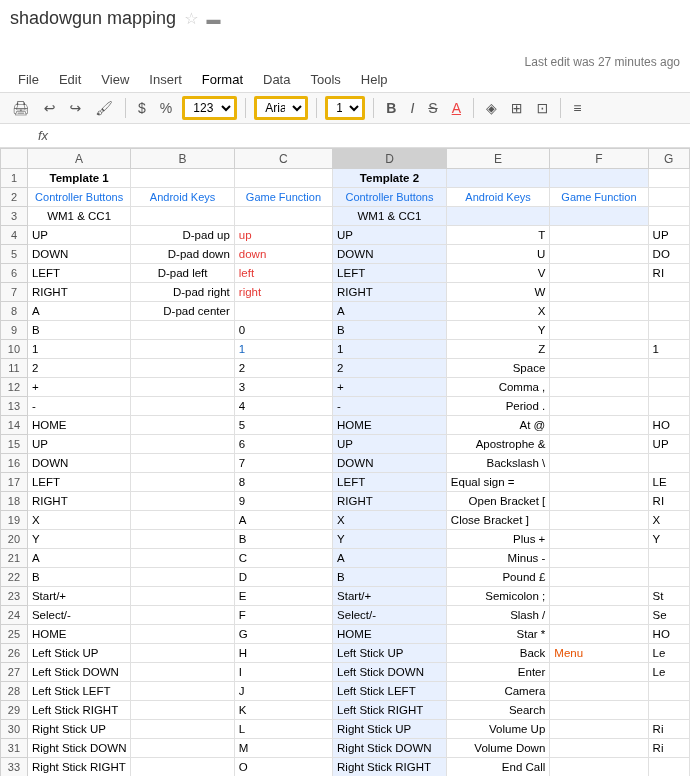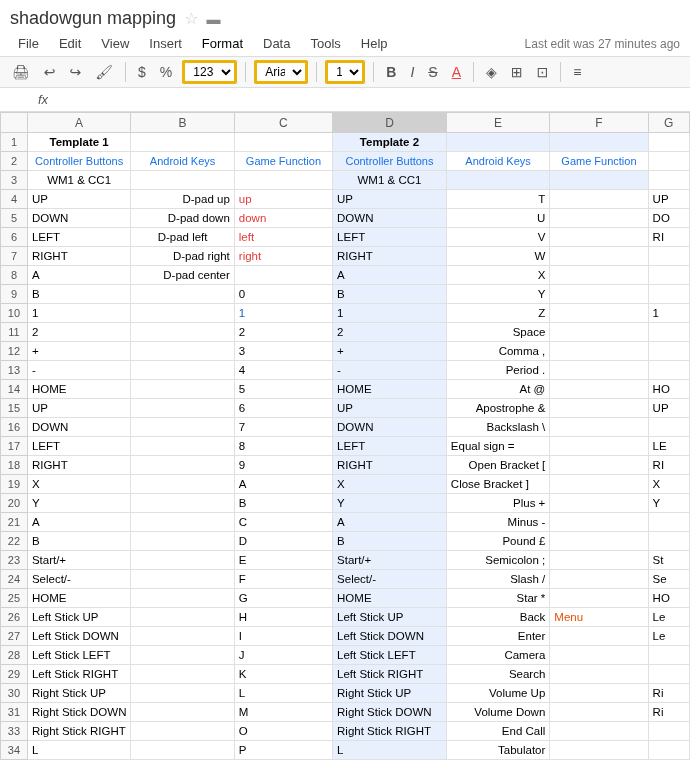--- a/index.html
+++ b/index.html
@@ -6,21 +6,21 @@
     body { font-family: Arial, sans-serif; font-size: 13px; background: #fff; color: #000; width: 690px; overflow-x: hidden; }
 
     
     #title-bar { display: flex; align-items: center; padding: 8px 10px 2px 10px; gap: 8px; }
     #title-bar .title { font-size: 18px; color: #333; }
     #title-bar .star { color: #ccc; font-size: 16px; cursor: pointer; }
     #title-bar .folder-icon { color: #888; font-size: 14px; }
 
     
     #menu-bar { display: flex; align-items: center; padding: 2px 10px; gap: 4px; font-size: 13px; }
-    .menu-item { padding: 3px 8px; cursor: pointer; color: #444; border-radius: 3px; }
+    .menu-item { padding: 3px 8px; cursor: pointer; color: #444; border-radius: 3px; margin-top: 36px; }
     .menu-item.format-active { color: #000; font-weight: normal; }
     .last-edit { margin-left: auto; color: #777; font-size: 12px; }
 
     
     #toolbar { display: flex; align-items: center; padding: 3px 8px; border-top: 1px solid #ddd; border-bottom: 1px solid #ddd; gap: 6px; min-height: 32px; background: #f8f8f8; }
     .tb-sep { width: 1px; background: #ccc; height: 20px; margin: 0 2px; }
     .tb-btn { font-size: 14px; color: #555; cursor: pointer; padding: 2px 4px; border-radius: 2px; }
     .tb-select { font-size: 12px; border: 3px solid #eab308; padding: 1px 4px; background: #fff; cursor: pointer; border-radius: 2px; }
     .tb-bold { font-weight: bold; }
     .tb-italic { font-style: italic; }

